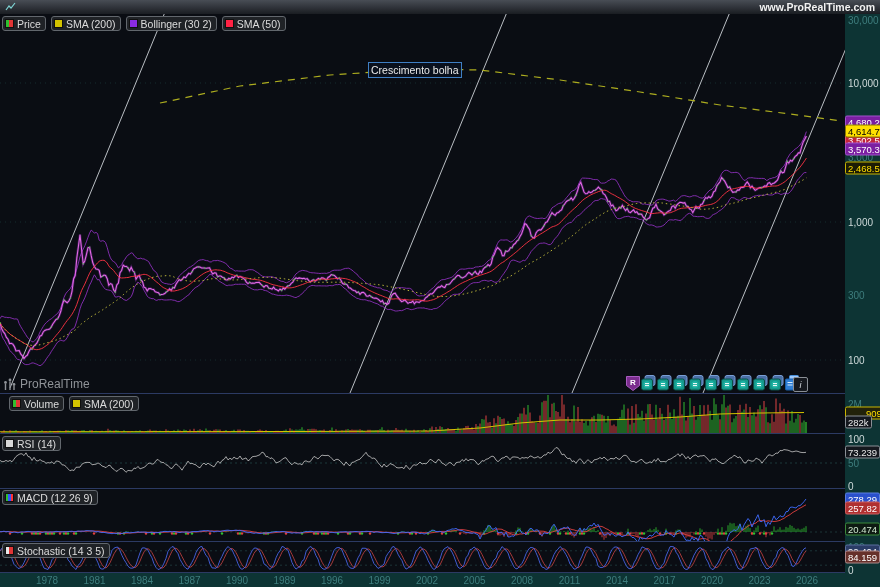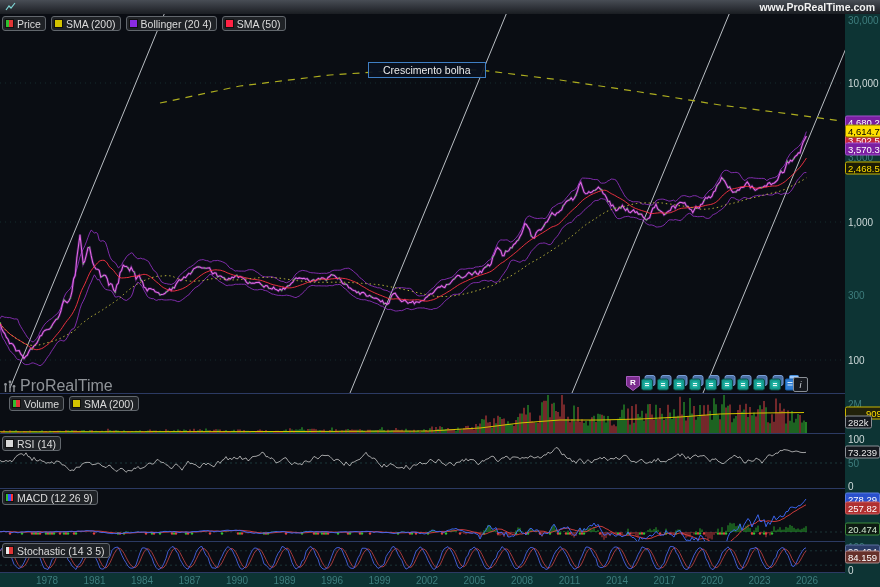--- a/index.html
+++ b/index.html
@@ -19,24 +19,24 @@
   .tag{position:absolute;left:845px;font-size:9.5px;line-height:11px;padding:0 2px;border-radius:2px;
        transform:translateY(-50%);white-space:nowrap;z-index:6;}
   .year{position:absolute;top:575px;font-size:10px;color:#3e7d7d;transform:translateX(-50%);z-index:5;}
   
   .chiprow{position:absolute;display:flex;gap:5px;z-index:7;}
   .chip{display:inline-flex;align-items:center;gap:3px;background:#1f2226;border:1px solid #62676d;
         border-radius:3px;padding:0 4px 0 2px;height:13px;font-size:10.5px;color:#dcdcdc;cursor:pointer;}
   .sw{width:9px;height:9px;border:1px solid #101010;box-sizing:border-box;flex:none;}
   
   .anno{position:absolute;left:368px;top:62px;border:1px solid #3f7fc4;background:rgba(10,16,30,.92);
-        color:#eaeaea;font-size:10.5px;padding:1px 14px;z-index:7;}
+        color:#eaeaea;font-size:10.5px;padding:1px 2px;z-index:7;}
   
   .wm{position:absolute;left:3px;top:377px;display:flex;gap:4px;align-items:center;
-      color:#8f9398;font-size:16px;z-index:7;}
+      color:#8f9398;font-size:12px;z-index:7;}
   
   .icons{position:absolute;left:626px;top:375px;display:flex;align-items:center;z-index:7;}
   .icons>*{margin-right:1px;}
   .infobtn{position:absolute;left:793px;top:377px;width:13px;height:13px;border:1px solid #8a8f96;
        border-radius:2px;color:#d4d8dd;font-size:9px;font-style:italic;display:flex;align-items:center;
        justify-content:center;z-index:7;background:#15181e;cursor:pointer;}
 </style>
 </head>
 <body>
 <div id="app">
@@ -912,21 +912,21 @@
       <div class="chip">
         <span class="sw" style="background: linear-gradient(90deg, rgb(47, 191, 47) 0px, rgb(47, 191, 47) 50%, rgb(224, 53, 53) 50%, rgb(224, 53, 53) 100%);"></span>
         <span>Price</span>
       </div>
       <div class="chip">
         <span class="sw" style="background: rgb(212, 196, 0);"></span>
         <span>SMA (200)</span>
       </div>
       <div class="chip">
         <span class="sw" style="background: rgb(138, 43, 226);"></span>
-        <span>Bollinger (20 4)</span>
+        <span>Bollinger (30 2)</span>
       </div>
       <div class="chip">
         <span class="sw" style="background: rgb(255, 34, 68);"></span>
         <span>SMA (50)</span>
       </div>
     </div>
 <div class="chiprow" style="left:2px;top:396px;padding-left:7px;" id="legend-volume">
       <div class="chip">
         <span class="sw" style="background: linear-gradient(90deg, rgb(47, 191, 47) 0px, rgb(47, 191, 47) 50%, rgb(224, 53, 53) 50%, rgb(224, 53, 53) 100%);"></span>
         <span>Volume</span>

